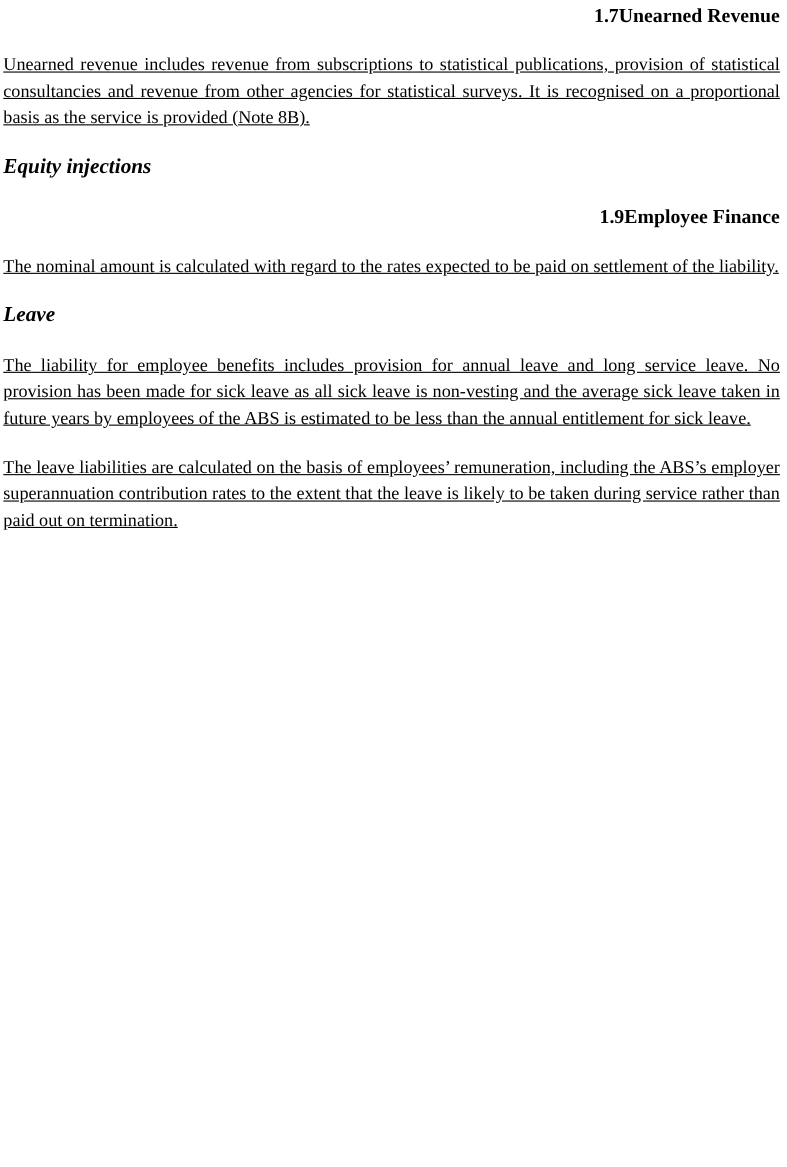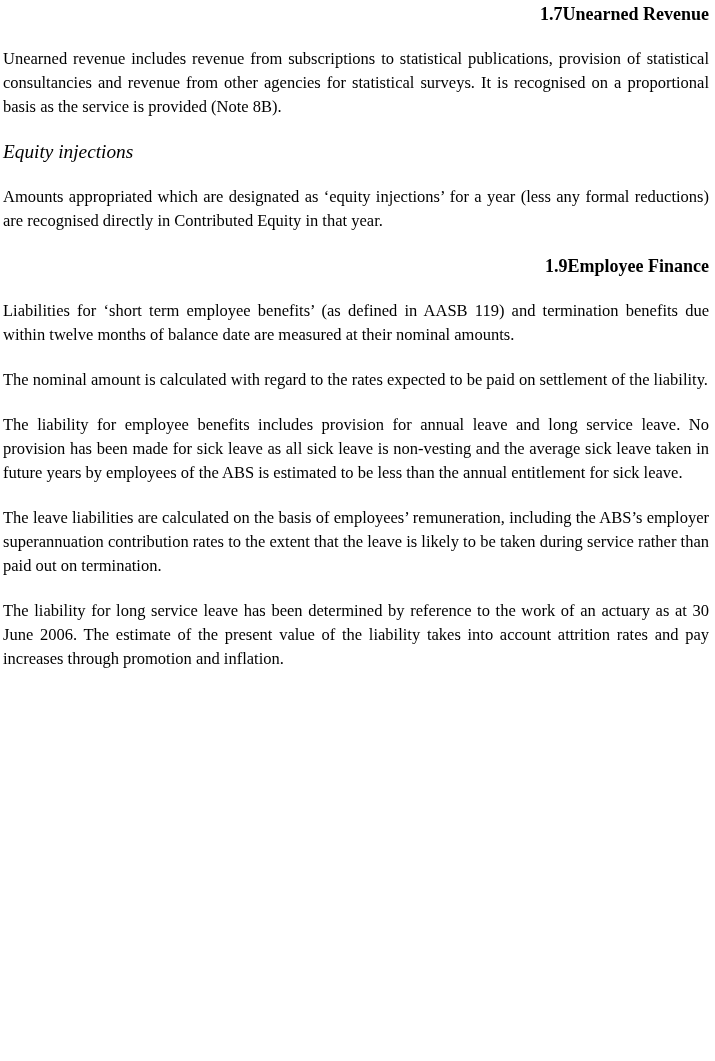--- a/index.html
+++ b/index.html
@@ -25,58 +25,57 @@
     line-height: 24px;
     margin: 0 0 21px 0;
     text-align: right;
   }
   .heading .hnum {
     display: inline-block;
     width: 60px;
   }
   .subheading {
     font-style: italic;
-    font-weight: normal;
+    font-weight: bold;
     margin: 16px 0 21px 0;
   }
   .para {
     margin: 0 0 21px 0;
     text-align: justify;
+    text-decoration: underline;
   }
   .para:last-child {
     margin-bottom: 0;
   }
 </style>
 </head>
 <body>
 
 <div class="page">
 
   <h2 class="heading">
     <span class="hnum">1.7</span><span class="htitle">Unearned Revenue</span>
   </h2>
 
   <p class="para">Unearned revenue includes revenue from subscriptions to statistical publications, provision of statistical consultancies and revenue from other agencies for statistical surveys. It is recognised on a proportional basis as the service is provided (Note 8B).</p>
 
 
   <h3 class="subheading">Equity injections</h3>
 
-  <p class="para">Amounts appropriated which are designated as ‘equity injections’ for a year (less any formal reductions) are recognised directly in Contributed Equity in that year.</p>
 
   <h2 class="heading">
     <span class="hnum">1.9</span><span class="htitle">Employee Finance</span>
   </h2>
 
 
 
-  <p class="para">Liabilities for ‘short term employee benefits’ (as defined in AASB 119) and termination benefits due within twelve months of balance date are measured at their nominal amounts.</p>
 
   <p class="para">The nominal amount is calculated with regard to the rates expected to be paid on settlement of the liability.</p>
 
 
+  <h3 class="subheading">Leave</h3>
 
   <p class="para">The liability for employee benefits includes provision for annual leave and long service leave.  No provision has been made for sick leave as all sick leave is non-vesting and the average sick leave taken in future years by employees of the ABS is estimated to be less than the annual entitlement for sick leave.</p>
 
   <p class="para">The leave liabilities are calculated on the basis of employees’ remuneration, including the ABS’s employer superannuation contribution rates to the extent that the leave is likely to be taken during service rather than paid out on termination.</p>
 
-  <p class="para">The liability for long service leave has been determined by reference to the work of an actuary as at 30 June 2006.  The estimate of the present value of the liability takes into account attrition rates and pay increases through promotion and inflation.</p>
 
 </div>
 
 </body></html>

